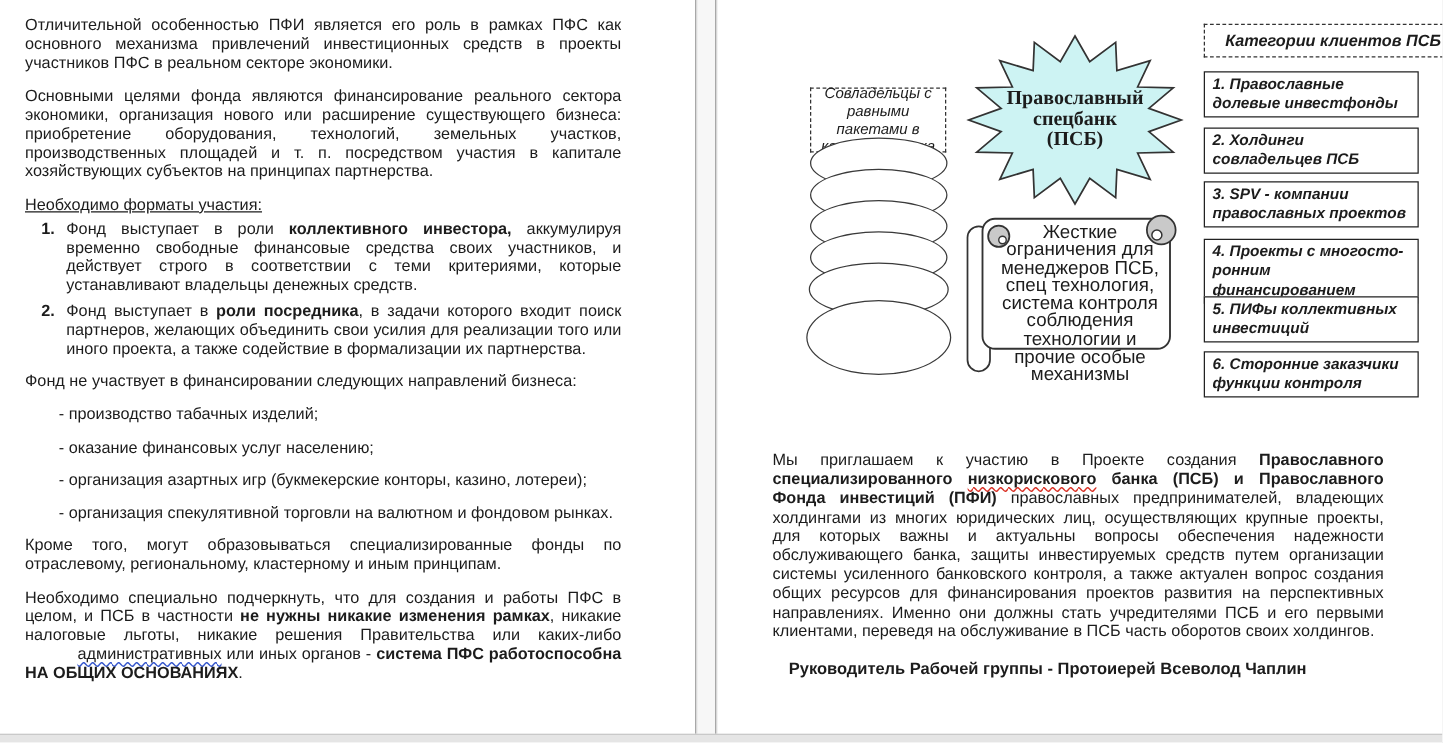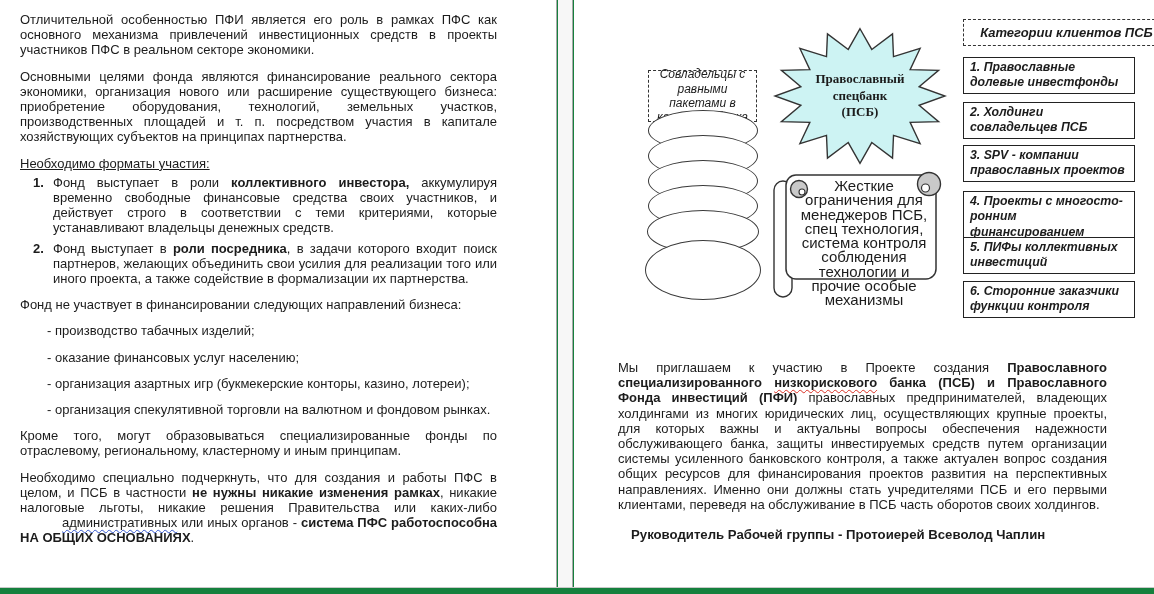--- a/index.html
+++ b/index.html
@@ -1,19 +1,19 @@
 <!DOCTYPE html>
 <html><head>
 <meta charset="utf-8">
 <style>
   * { margin:0; padding:0; box-sizing:border-box; }
   html,body { background:#ffffff; }
   .spread {
     position:relative; width:1154px; height:594px; overflow:hidden;
-    font-family:"Liberation Sans", sans-serif; color:#1c1c1c; background:#15803d;
+    font-family:"Liberation Sans", sans-serif; color:#1c1c1c; background:#e5e5e5;
   }
   .page-left {
     position:absolute; left:0; top:0; width:557px; height:587px;
     background:#fff; border-right:1px solid #a8a8a8;
   }
   .page-gap {
     position:absolute; left:558px; top:0; width:15px; height:587px;
     background:#f7f7f7; border-right:1px solid #a8a8a8;
   }
   .page-right {
@@ -41,21 +41,21 @@
   .owners-box {
     position:absolute; left:74px; top:29px; width:109px; height:52px;
     border:1.5px dashed #333; font-style:italic; font-size:12px; line-height:14.3px;
     text-align:center; display:flex; align-items:center; justify-content:center; padding:2px 3px;margin-top:41px;
   }
   .star-wrap { position:absolute; left:199px; top:26px; width:174px; height:140px; }
   .star-wrap svg { position:absolute; inset:0; }
   .star-label {
     position:absolute; inset:0; display:flex; align-items:center; justify-content:center;
     text-align:center; font-family:"Liberation Serif", serif; font-weight:bold;
-    font-size:13px; line-height:16.5px; white-space:pre-line;
+    font-size:16px; line-height:16.5px; white-space:pre-line;
   }
   .coil { position:absolute; left:0; top:0; }
   .coil-e {
     position:absolute; border:1.3px solid #3a3a3a; border-radius:50%; background:#fff;
   }
   .scroll-wrap { position:absolute; left:198px; top:163px; width:170px; height:140px; }
   .scroll-wrap svg { position:absolute; inset:0; }
   .scroll-label {
     position:absolute; left:22px; top:16px; width:140px; text-align:center;
     font-size:15px; line-height:14.3px;

